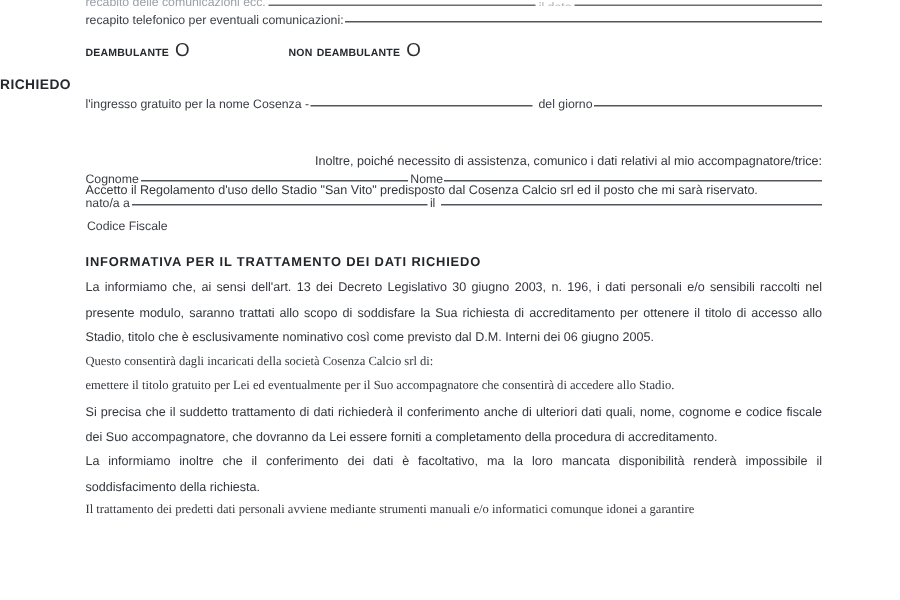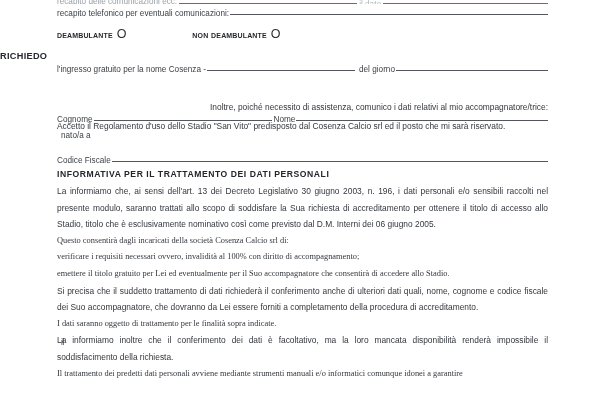--- a/index.html
+++ b/index.html
@@ -195,38 +195,36 @@
 
   <div class="para nojust" style="top:99px;">Inoltre, poiché necessito di assistenza, comunico i dati relativi al mio accompagnatore/trice:</div>
 
   <div class="row" style="top:115px;">
     <span class="lbl">Cognome</span>
     <span class="rule fixed" style="flex:0 0 178px;"></span>
     <span class="lbl" style="margin-left:2px;">Nome</span>
     <span class="rule"></span>
   </div>
 
-  <div class="row" style="top:131px;flex-direction:column;">
+  <div class="row" style="top:131px;">
     <span class="lbl">nato/a a</span>
     <span class="rule fixed" style="flex:0 0 197px;"></span>
     <span class="lbl" style="margin-left:2px;">il</span>
     <span class="rule" style="margin-left:4px;"></span>
   </div>
 
-  <div class="row" style="top:156px;">
+  <div class="row" style="top:146px;flex-direction:column;">
     <span class="lbl">Codice Fiscale</span>
     <span class="rule"></span>
   </div>
 
-  <div id="informativa-h">INFORMATIVA PER IL TRATTAMENTO DEI DATI PERSONALI</div>
+  <div id="informativa-h">INFORMATIVA PER IL TRATTAMENTO DEI DATI RICHIEDO</div>
 
   <div class="blk" style="top:183px;">
     <p>La informiamo che, ai sensi dell'art. 13 dei Decreto Legislativo 30 giugno 2003, n. 196, i dati personali e/o sensibili raccolti nel presente modulo, saranno trattati allo scopo di soddisfare la Sua richiesta di accreditamento per ottenere il titolo di accesso allo Stadio, titolo che è esclusivamente nominativo così come previsto dal D.M. Interni dei 06 giugno 2005.</p>
     <p class="left">Questo consentirà dagli incaricati della società Cosenza Calcio srl di:</p>
-    <p class="left">verificare i requisiti necessari ovvero, invalidità al 100% con diritto di accompagnamento;</p>
     <p class="left">emettere il titolo gratuito per Lei ed eventualmente per il Suo accompagnatore che consentirà di accedere allo Stadio.</p>
     <p>Si precisa che il suddetto trattamento di dati richiederà il conferimento anche di ulteriori dati quali, nome, cognome e codice fiscale dei Suo accompagnatore, che dovranno da Lei essere forniti a completamento della procedura di accreditamento.</p>
-    <p class="left">I dati saranno oggetto di trattamento per le finalità sopra indicate.</p>
     <p>La informiamo inoltre che il conferimento dei dati è facoltativo, ma la loro mancata disponibilità renderà impossibile il soddisfacimento della richiesta.</p>
     <p class="left">Il trattamento dei predetti dati personali avviene mediante strumenti manuali e/o informatici comunque idonei a garantire</p>
   </div>
 
 </div>
 
 </body></html>

